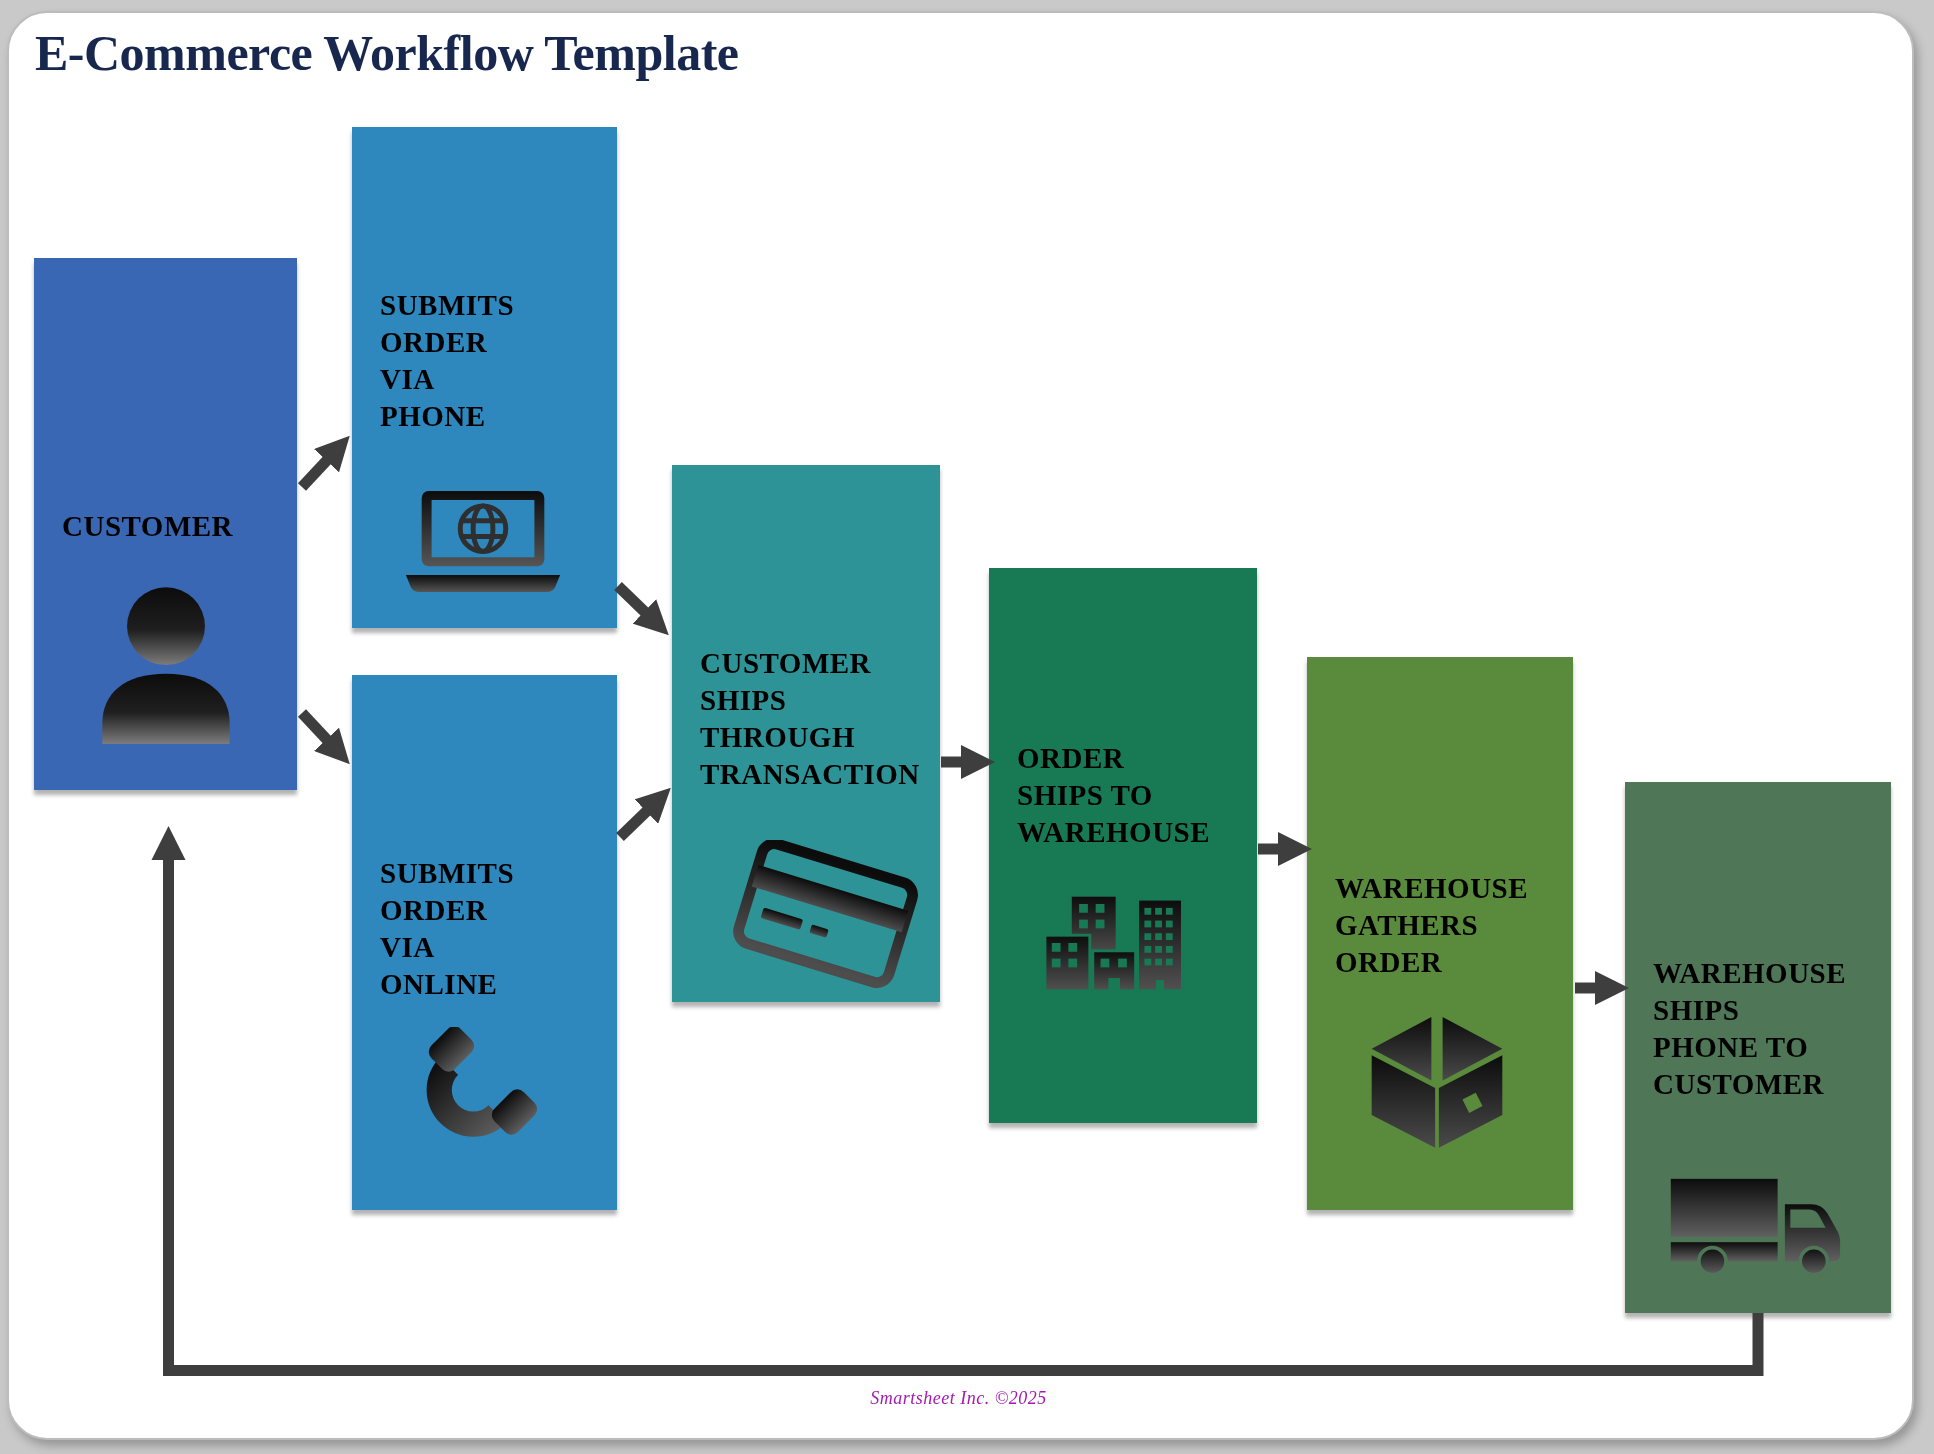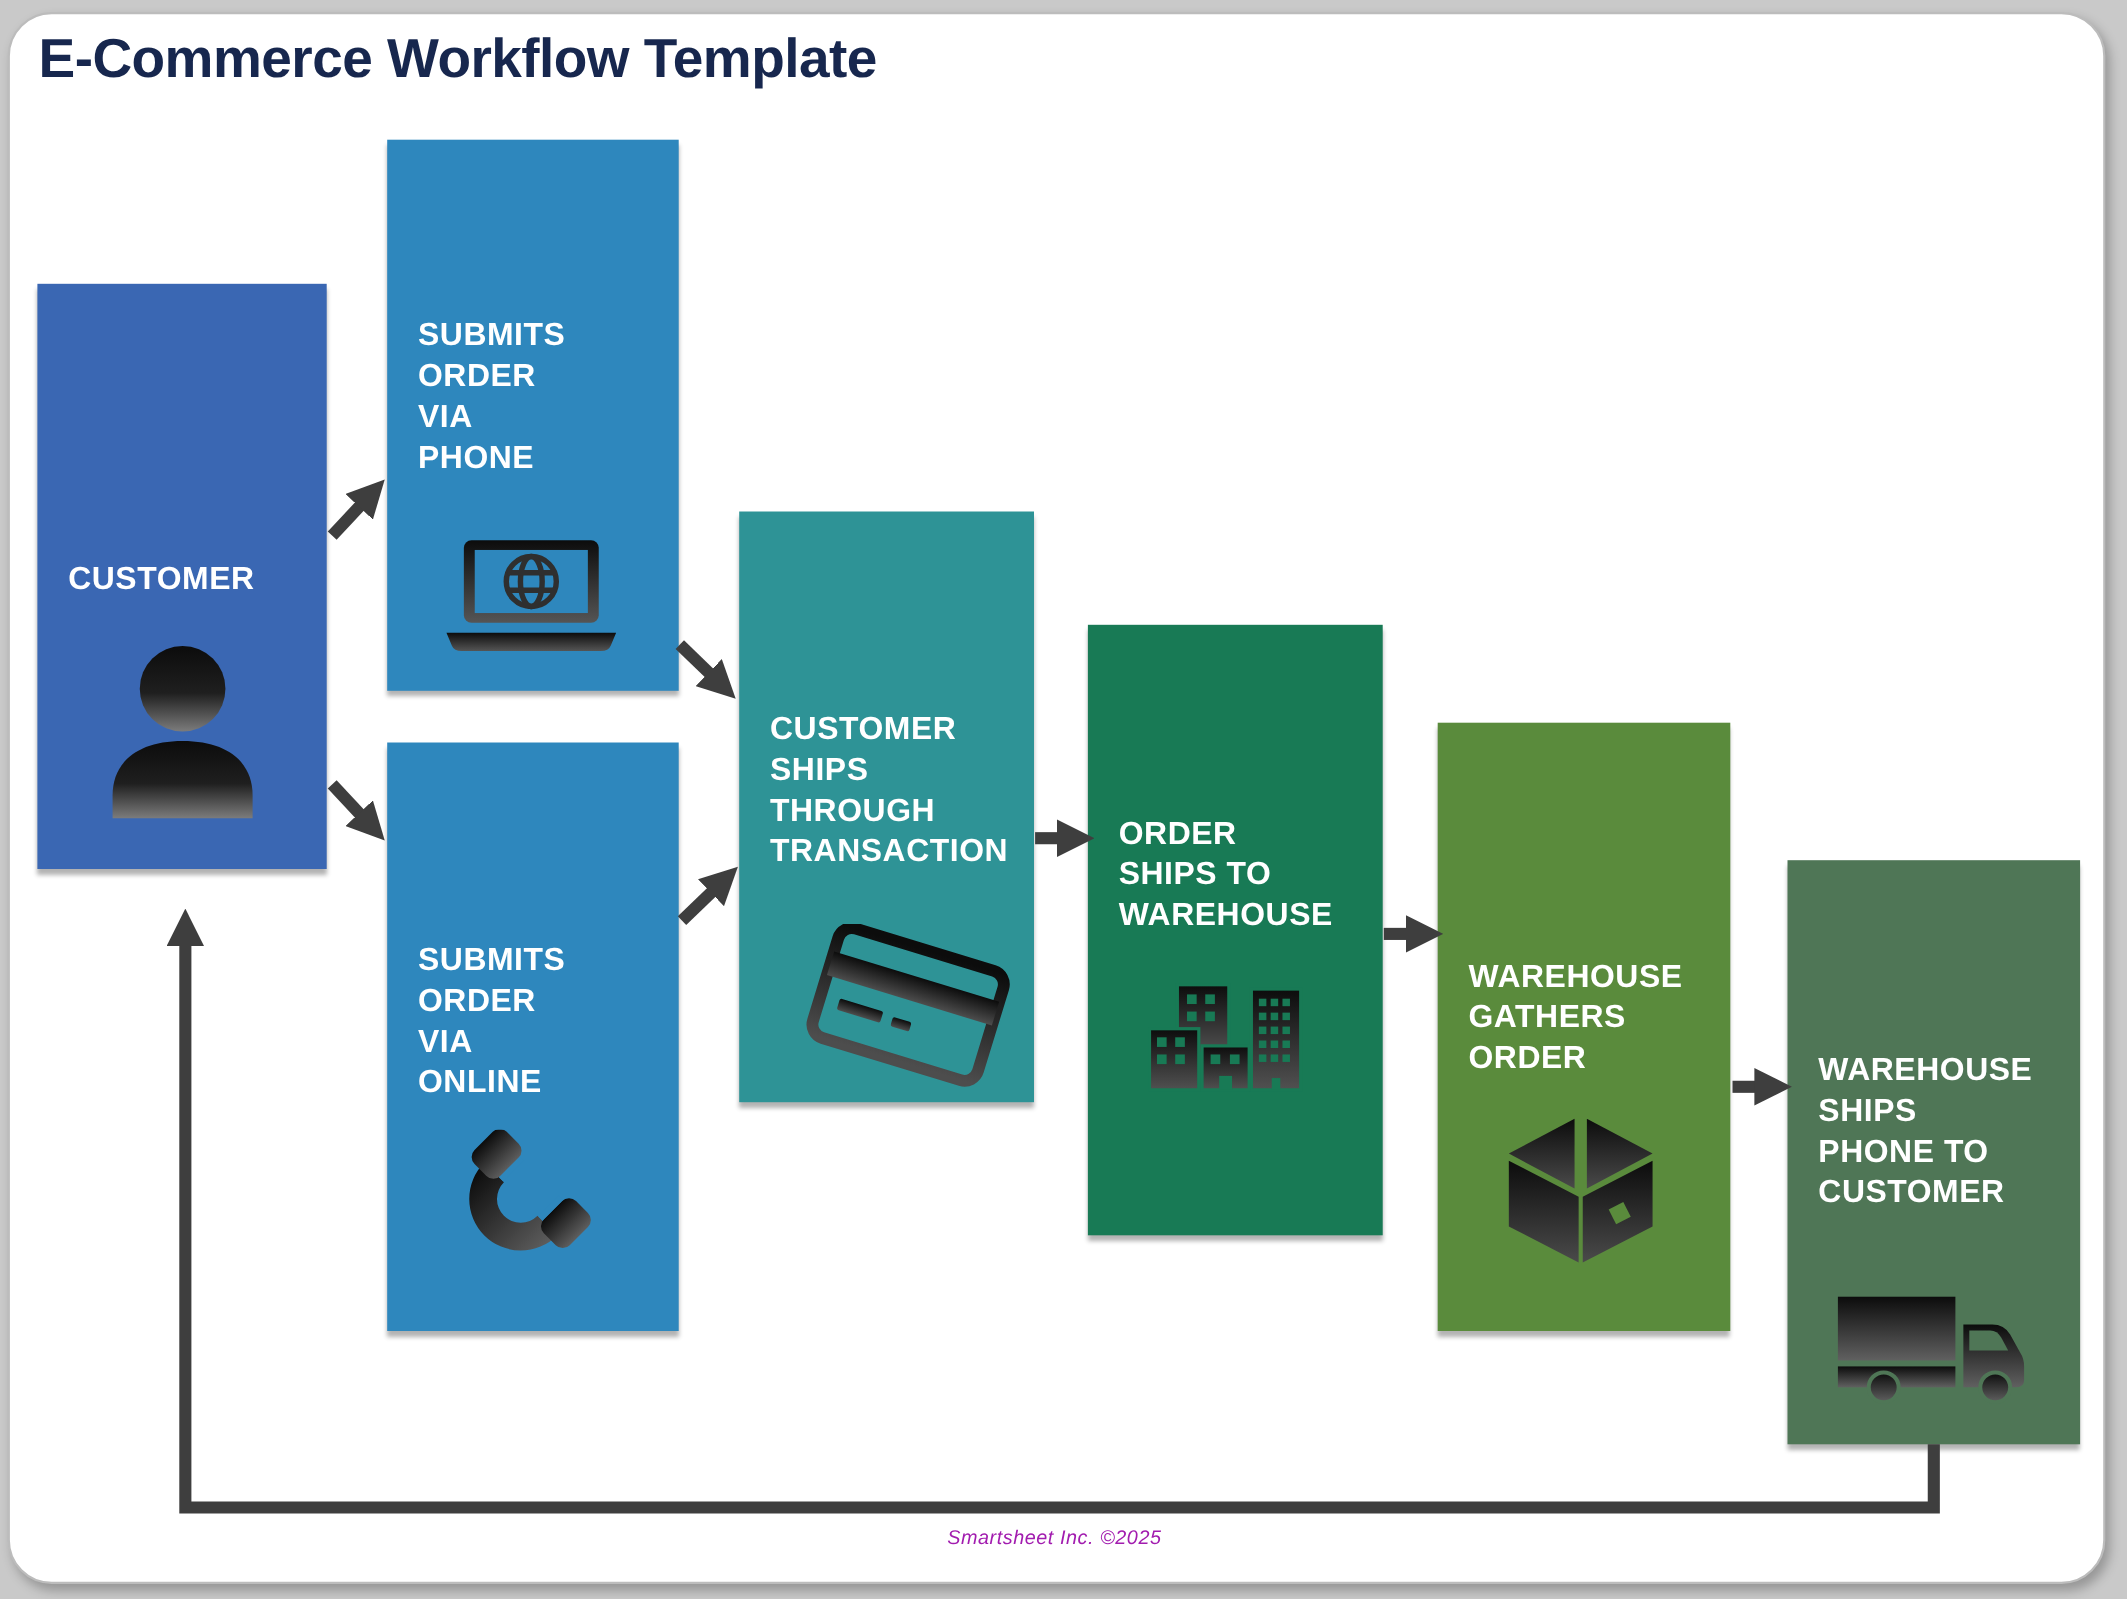--- a/index.html
+++ b/index.html
@@ -1,20 +1,20 @@
 <!DOCTYPE html>
 <html><head>
 <meta charset="utf-8">
 <style>
   html,body{margin:0;padding:0;background:#c9c9c9;}
   .stage{
     position:relative;
     width:1934px;height:1454px;
     background:#c9c9c9;
-    font-family:Liberation Sans, sans-serif;
+    font-family:Liberation Serif, serif;
     overflow:hidden;
   }
   .card{
     position:absolute;
     left:7px;top:11px;width:1903px;height:1425px;
     background:#ffffff;
     border:2px solid #bcbcbc;
     border-radius:40px;
     box-shadow:4px 6px 10px rgba(0,0,0,0.25);
   }
@@ -27,21 +27,21 @@
     color:#17274E;
     white-space:nowrap;
   }
   .node{
     position:absolute;
     box-shadow:0 5px 4px rgba(0,0,0,0.30);
   }
   .node .label{
     position:absolute;
     left:28px;right:12px;
-    color:#ffffff;
+    color:#000000;
     font-weight:bold;
     font-size:29px;
     line-height:37px;
     letter-spacing:0.5px;
   }
   .node .label span{display:block;}
   .node .icon{position:absolute;}
   .connectors{
     position:absolute;left:0;top:0;
     pointer-events:none;

